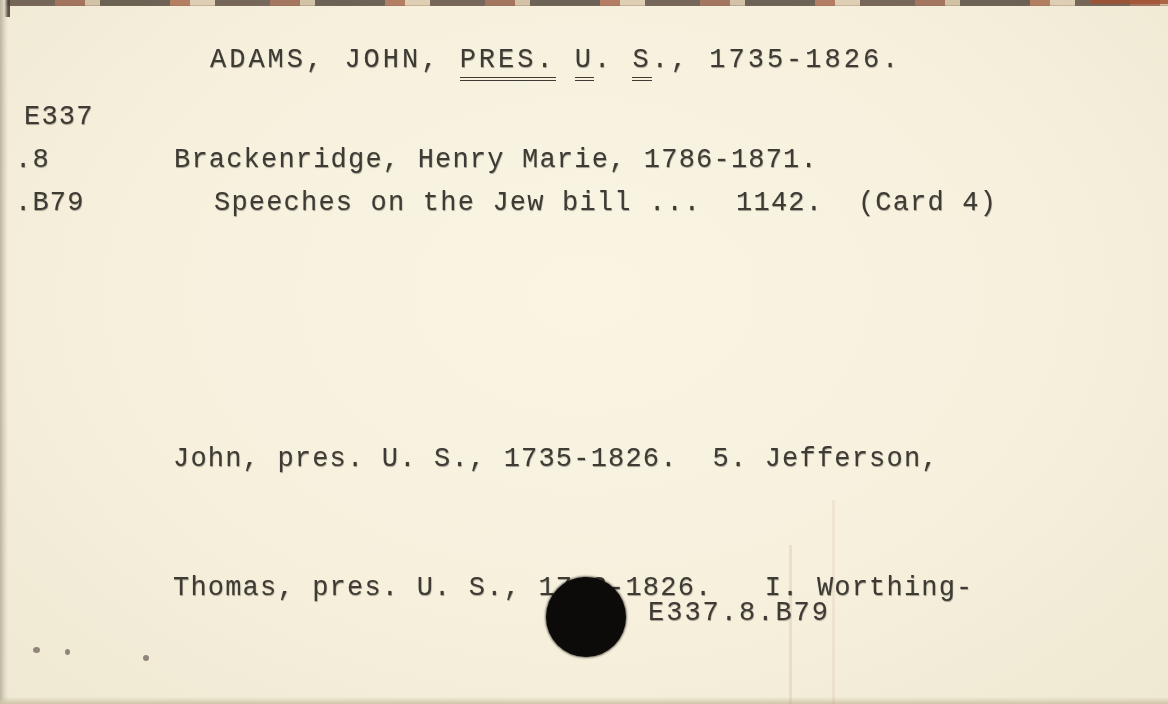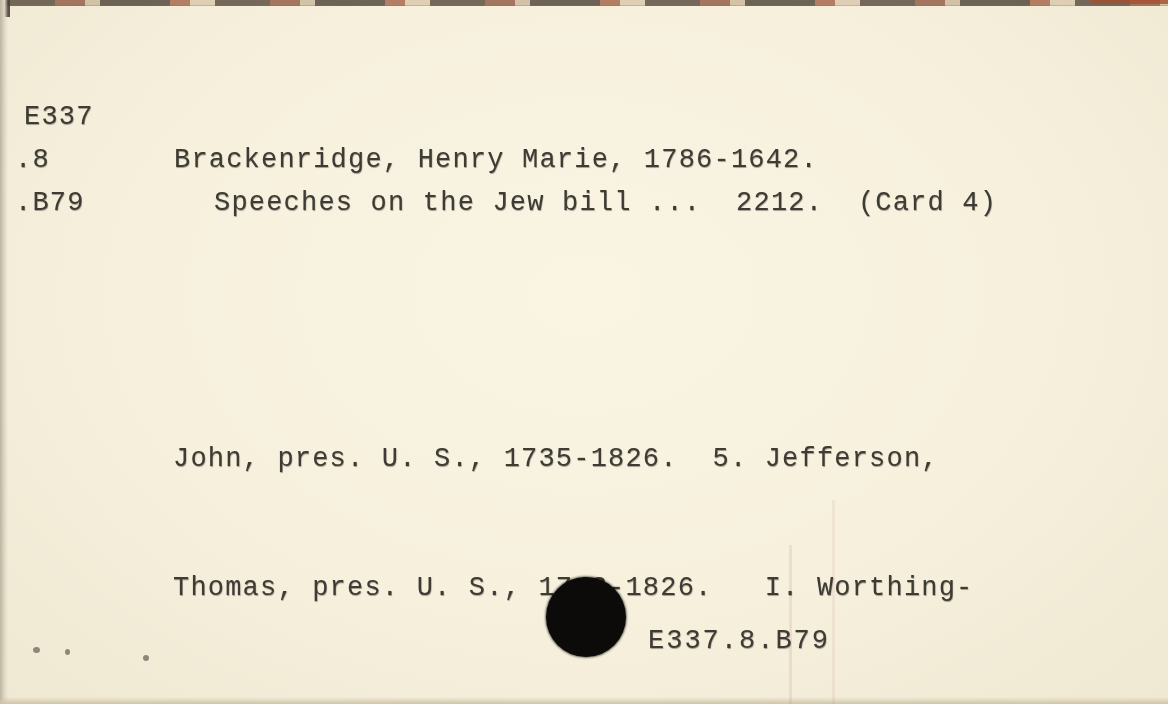--- a/index.html
+++ b/index.html
@@ -77,34 +77,35 @@
 <div class="card">
 
   <div class="edge-top"></div>
   <div class="edge-top-corner"></div>
   <div class="edge-top-right"></div>
   <div class="edge-left"></div>
   <div class="edge-bottom"></div>
   <div class="streak a"></div>
   <div class="streak b"></div>
 
+  <div class="tw heading" style="left:210px;top:47px;"><span>ADAMS, JOHN, </span><span class="u">PRES.</span><span> </span><span class="u">U</span><span>. </span><span class="u">S</span><span>., 1735-1826.</span></div>
 
   <div class="tw" style="left:24px;top:104px;">E337</div>
   <div class="tw" style="left:15px;top:147px;">.8</div>
   <div class="tw" style="left:15px;top:190px;font-family:Liberation Mono, monospace;">.B79</div>
 
-  <div class="tw" style="left:174px;top:147px;">Brackenridge, Henry Marie, 1786-1642.</div>
-  <div class="tw" style="left:214px;top:190px;">Speeches on the Jew bill ...  2212.  (Card 4)</div>
+  <div class="tw" style="left:174px;top:147px;">Brackenridge, Henry Marie, 1786-1871.</div>
+  <div class="tw" style="left:214px;top:190px;">Speeches on the Jew bill ...  1142.  (Card 4)</div>
 
   <div class="tw para" style="left:173px;top:352px;">
     <div>John, pres. U. S., 1735-1826.  5. Jefferson,</div>
     <div>Thomas, pres. U. S., 1743-1826.   I. Worthing-</div>
     
   </div>
 
   <div class="hole"></div>
-  <div class="tw footer-call" style="left:648px;top:628px;">E337.8.B79</div>
+  <div class="tw footer-call" style="left:648px;top:600px;">E337.8.B79</div>
 
   <div class="speck s1"></div>
   <div class="speck s2"></div>
   <div class="speck s3"></div>
 
 </div>
 
 </body></html>

